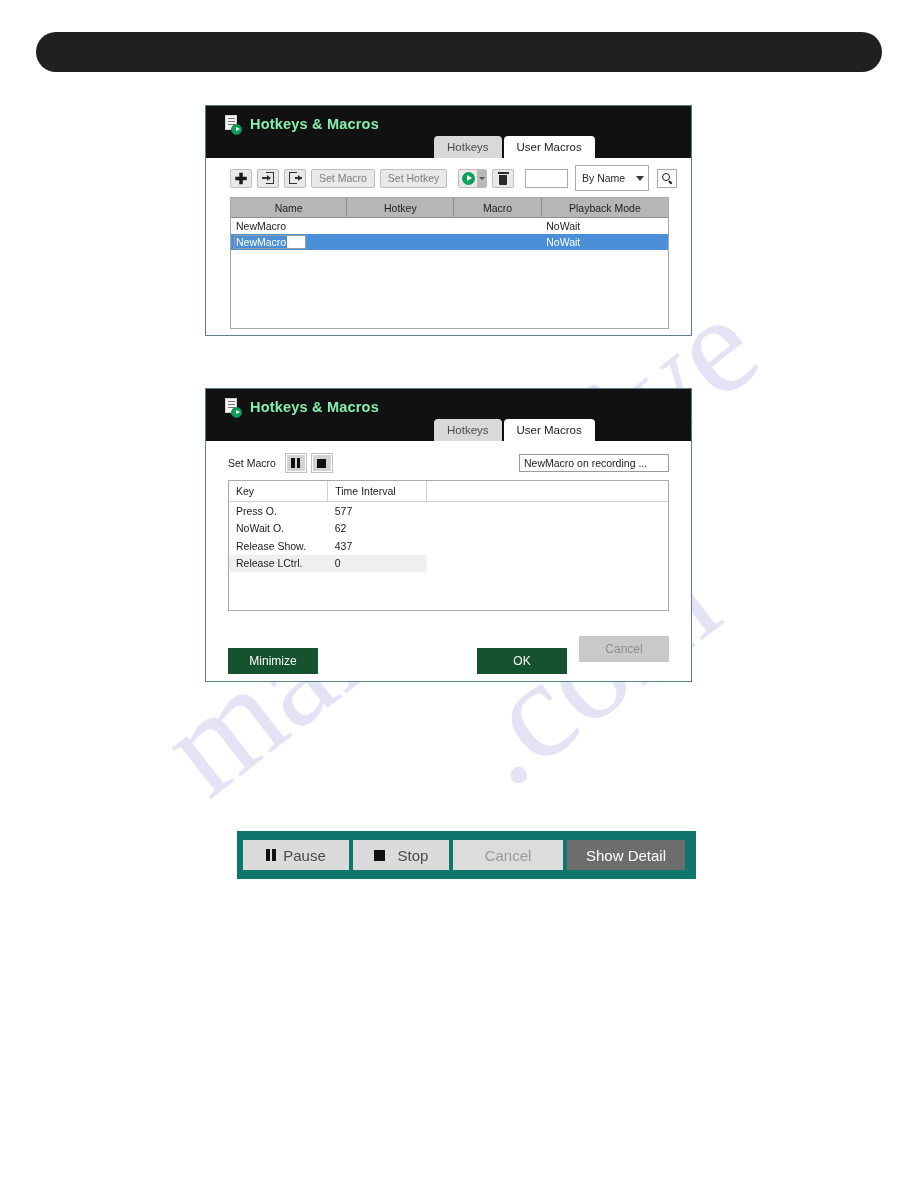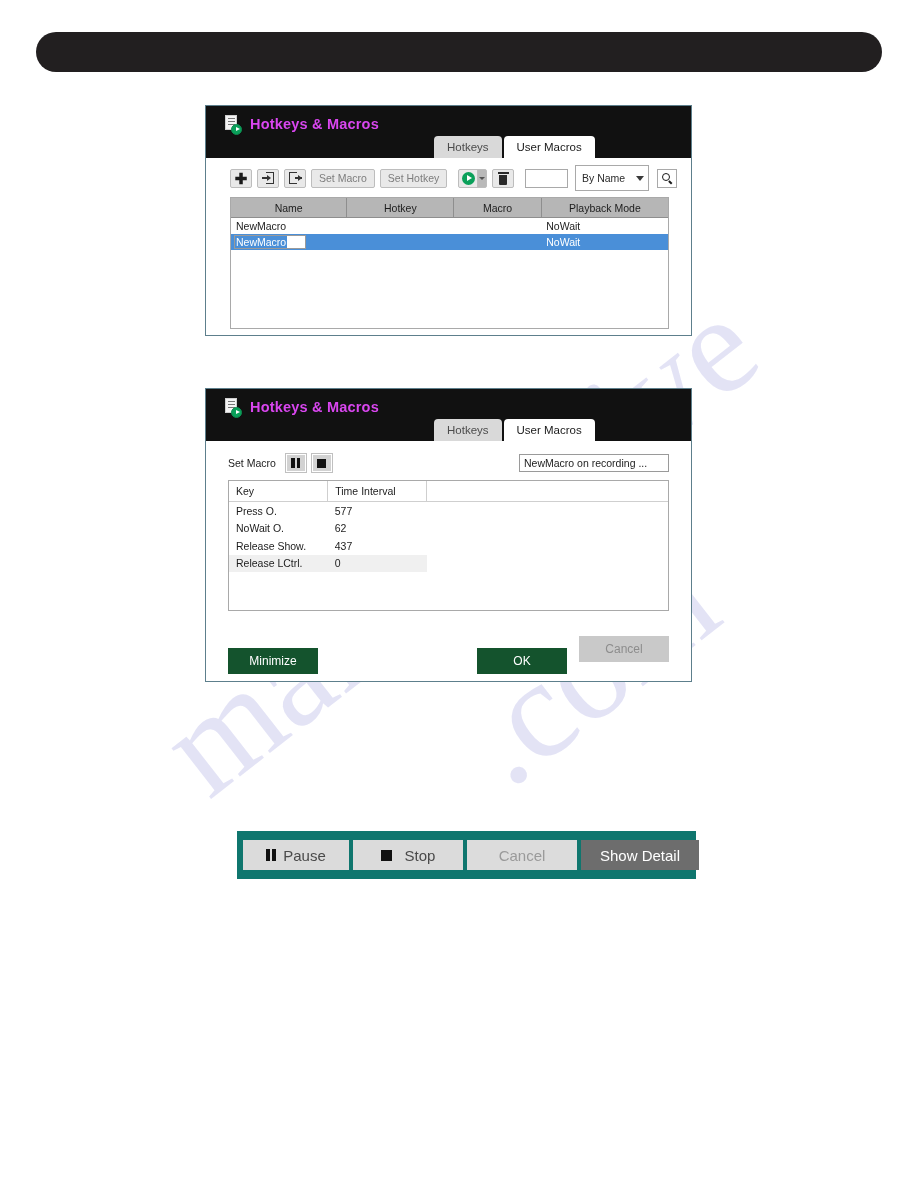--- a/index.html
+++ b/index.html
@@ -114,21 +114,21 @@
   }
   .doc-icon .badge::after {
     content: "";
     position: absolute;
     left: 3.5px; top: 2.5px;
     border-left: 4px solid #ffffff;
     border-top: 2.5px solid transparent;
     border-bottom: 2.5px solid transparent;
   }
   .title-text {
-    color: #d946ef;
+    color: #86efac;
     font-size: 14.5px;
     font-weight: bold;
     letter-spacing: .2px;
   }
 
   .tabs {
     position: absolute;
     left: 228px;
     bottom: 0;
     display: flex;
@@ -543,21 +543,21 @@
     left: 4px; top: 0;
     width: 2px; height: 12px;
     background: #dbdbdb;
   }
   .bb-stop {
     width: 11px; height: 11px;
     background: #111;
     flex: 0 0 auto;
   }
   .w-pause { width: 106px; }
-  .w-stop  { width: 110px; gap: 13px; }
+  .w-stop  { width: 96px; gap: 13px; }
   .w-cancel{ width: 110px; }
   .w-detail{ width: 118px; }
 </style>
 </head>
 <body>
 
 <div class="watermark">
   <div class="wm-text wm-a">manualshive</div>
   <div class="wm-text wm-b">.com</div>
 </div>

